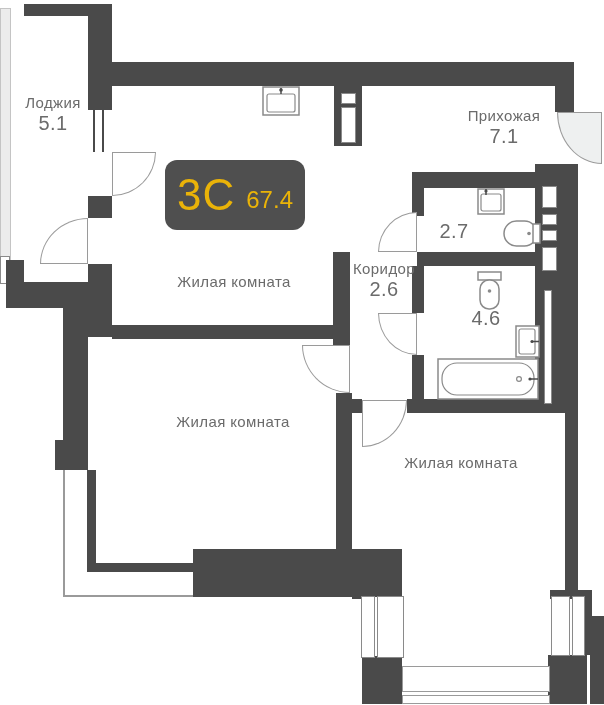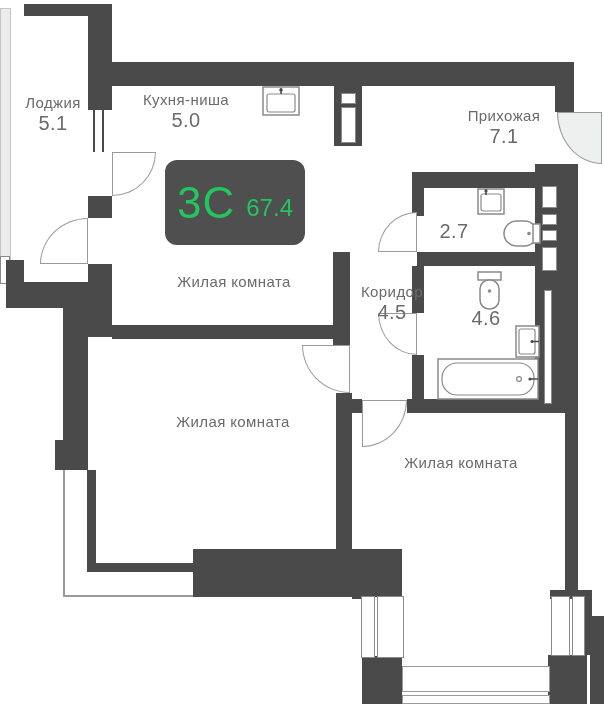--- a/index.html
+++ b/index.html
@@ -14,22 +14,22 @@
   .arc.tl{border-top-left-radius:100%;}
   .arc.bl{border-bottom-left-radius:100%;}
   .arc.br{border-bottom-right-radius:100%;}
   .arc.light{background:#eef0f0;}
   .win{position:absolute;background:#fff;}
   .win i{position:absolute;top:0;bottom:0;width:2px;background:#4a4a4a;}
   .lbl{position:absolute;transform:translateX(-50%);color:#6b6b6b;white-space:nowrap;
        text-align:center;letter-spacing:.4px;}
   .lbl .nm{font-size:15px;display:block;}
   .lbl .ar{font-size:20px;display:block;margin-top:1px;}
-  #badge{position:absolute;left:165px;top:160px;width:140px;height:85px;background:#4f4f4f;
-         border-radius:12px;display:flex;align-items:center;justify-content:center;color:#22c55e;}
+  #badge{position:absolute;left:165px;top:160px;width:140px;height:70px;background:#4f4f4f;
+         border-radius:12px;display:flex;align-items:center;justify-content:center;color:#eab308;}
   #badge .t{font-size:44px;letter-spacing:1px;}
   #badge .a{font-size:24px;margin-left:11px;margin-top:10px;font-weight:300;}
   .fx{position:absolute;}
   svg{display:block;}
 </style>
 </head>
 <body>
 
 <div id="plan">
 
@@ -150,34 +150,30 @@
 
   <div id="badge">
     <span class="t">3С</span>
     <span class="a">67.4</span>
   </div>
 
   <div class="lbl" style="left:53px;top:94px;">
     <span class="nm">Лоджия</span>
     <span class="ar">5.1</span>
   </div>
-  <div class="lbl" style="left:186px;top:91px;">
-    <span class="nm">Кухня-ниша</span>
-    <span class="ar">5.0</span>
-  </div>
   <div class="lbl" style="left:504px;top:107px;">
     <span class="nm">Прихожая</span>
     <span class="ar">7.1</span>
   </div>
   <div class="lbl" style="left:454px;top:219px;">
     <span class="ar">2.7</span>
   </div>
-  <div class="lbl" style="left:392px;top:260px;margin-top:23px;">
+  <div class="lbl" style="left:384px;top:260px;">
     <span class="nm">Коридор</span>
-    <span class="ar">4.5</span>
+    <span class="ar">2.6</span>
   </div>
   <div class="lbl" style="left:486px;top:306px;">
     <span class="ar">4.6</span>
   </div>
   <div class="lbl" style="left:234px;top:273px;">
     <span class="nm">Жилая комната</span>
   </div>
   <div class="lbl" style="left:233px;top:413px;">
     <span class="nm">Жилая комната</span>
   </div>

